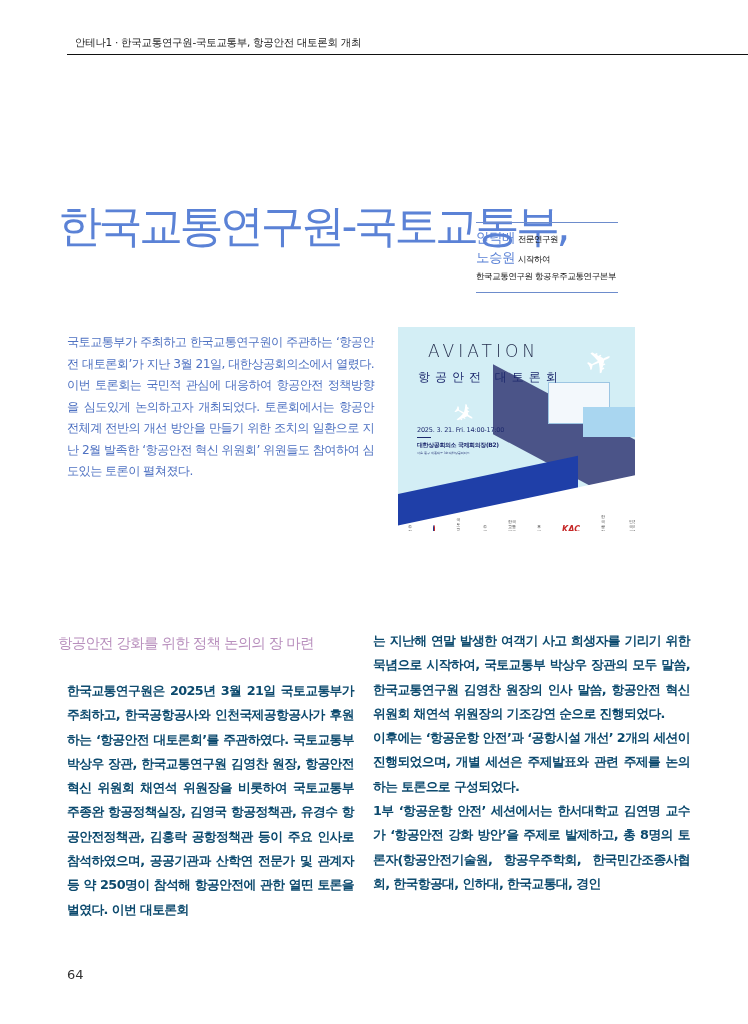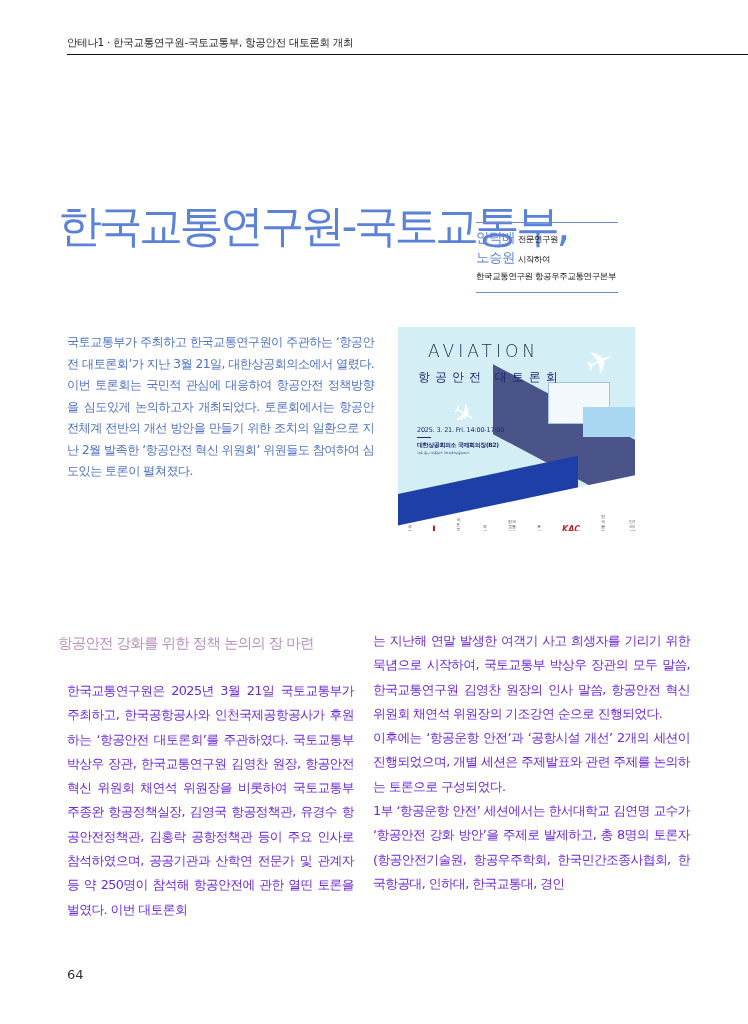--- a/index.html
+++ b/index.html
@@ -1,19 +1,19 @@
 <!DOCTYPE html>
 <html><head>
 <meta charset="utf-8">
 <style>
   html, body { margin: 0; padding: 0; background: #ffffff; }
   body { width: 748px; height: 1024px; position: relative; overflow: hidden;
          font-family: "DejaVu Sans", "Liberation Sans", sans-serif; color: #222; }
 
-  .running-header { position: absolute; left: 67px; top: 36px; font-size: 10.5px; color: #222; letter-spacing: -0.3px; }
+  .running-header { position: absolute; left: 75px; top: 36px; font-size: 10.5px; color: #222; letter-spacing: -0.3px; }
   .header-rule { position: absolute; left: 67px; top: 54px; width: 681px; height: 1px; background: #111; }
 
   .title { position: absolute; left: 58px; top: 160px; font-size: 44px; line-height: 50px;
            color: #5b82d6; letter-spacing: -3.5px; font-weight: normal; margin: 0; }
   .title .line { display: block; white-space: nowrap; margin-top: 41px; }
 
   .byline { position: absolute; left: 476px; top: 222px; width: 142px; }
   .byline .rule { height: 1px; background: #6d8ccc; width: 142px; }
   .byline .rule.top { margin-bottom: 5px; }
   .byline .rule.bottom { margin-top: 8px; }
@@ -39,21 +39,21 @@
   .poster .terminal { position: absolute; left: 150px; top: 55px; width: 60px; height: 40px; background: #f3f8fc; border: 1px solid #9dc6e3; }
   .poster .terminal-glass { position: absolute; left: 185px; top: 80px; width: 52px; height: 30px; background: #a9d6f0; }
   .poster .plane1 { position: absolute; left: 188px; top: 16px; font-size: 32px; color: #ffffff; transform: rotate(-25deg); }
   .poster .plane2 { position: absolute; left: 55px; top: 72px; font-size: 26px; color: #ffffff; transform: rotate(30deg); }
   .poster .logos { position: absolute; left: 10px; top: 187px; width: 230px; display: flex; gap: 21px; align-items: center; font-size: 4px; color: #444; }
   .poster .logos span.kac { color: #c62828; font-weight: bold; font-size: 8px; font-style: italic; }
   .poster .logos .dot { width: 8px; height: 8px; border-radius: 50%; background: conic-gradient(#c62828 0 50%, #1e3a8a 50% 100%); }
 
   .section-heading { position: absolute; left: 58px; top: 634px; font-size: 14.5px; color: #b88fbd; letter-spacing: -0.8px; }
 
-  .col { position: absolute; font-size: 12.8px; line-height: 24.3px; color: #6d28d9; text-align: justify; letter-spacing: -0.6px; }
+  .col { position: absolute; font-size: 12.8px; line-height: 24.3px; color: #0c4a6e; text-align: justify; letter-spacing: -0.6px; font-weight: bold; }
   .col.left { left: 67px; top: 679px; width: 287px; }
   .col.right { left: 373px; top: 629px; width: 317px; }
   .col p { margin: 0; }
 
   .page-number { position: absolute; left: 67px; top: 967px; font-size: 13px; color: #333; }
 </style>
 </head>
 <body>
 
 <div class="running-header">안테나1 · 한국교통연구원-국토교통부, 항공안전 대토론회 개최</div>

